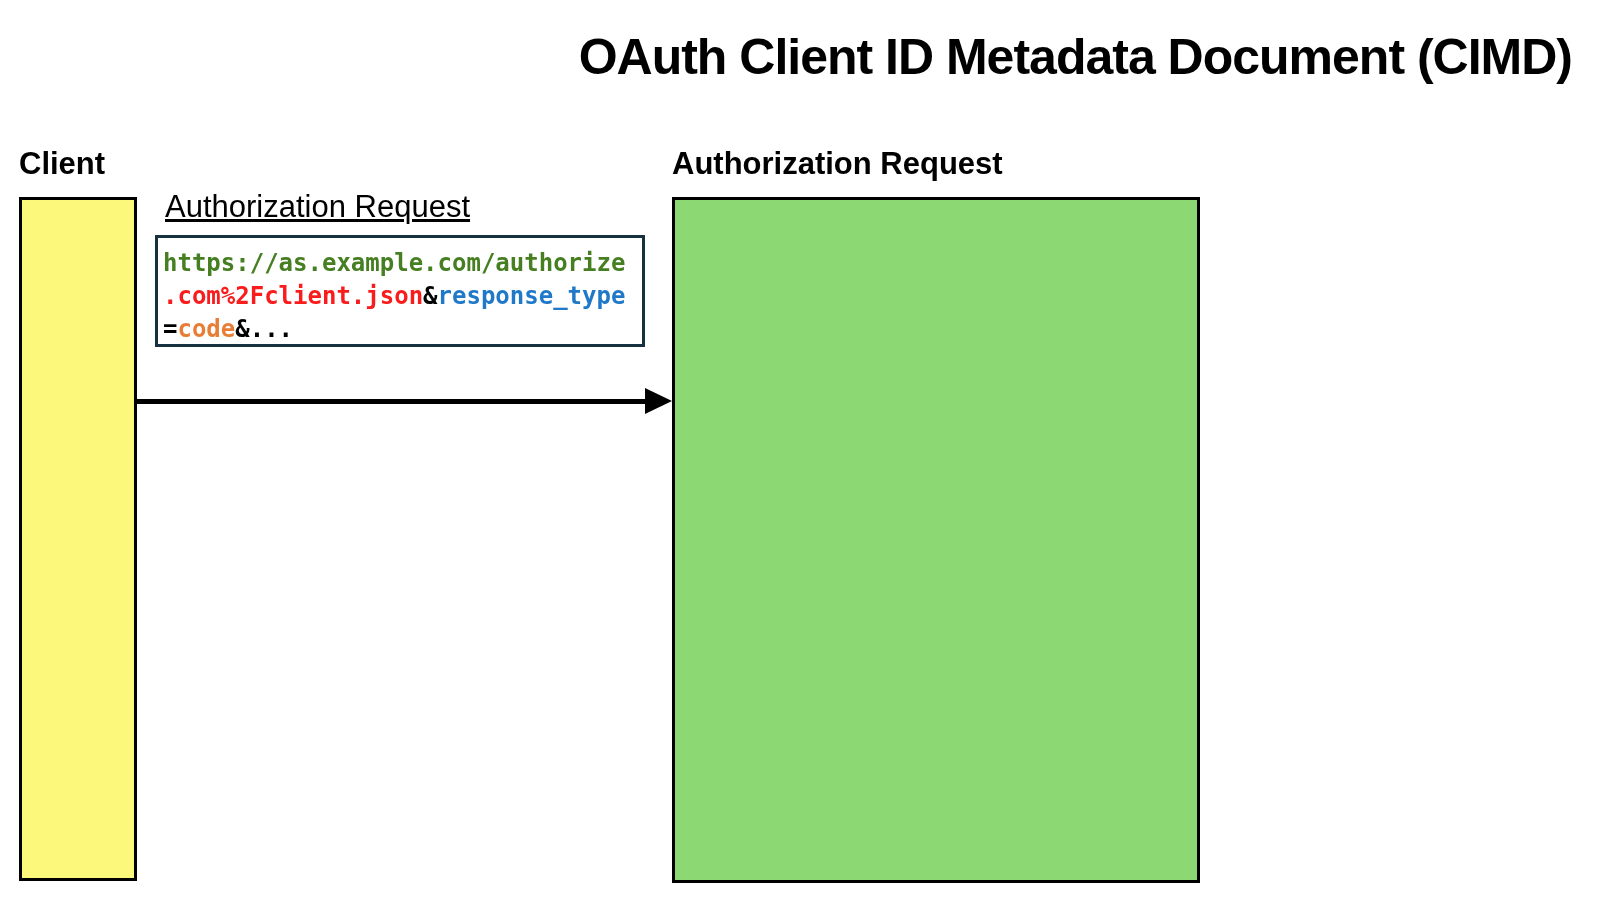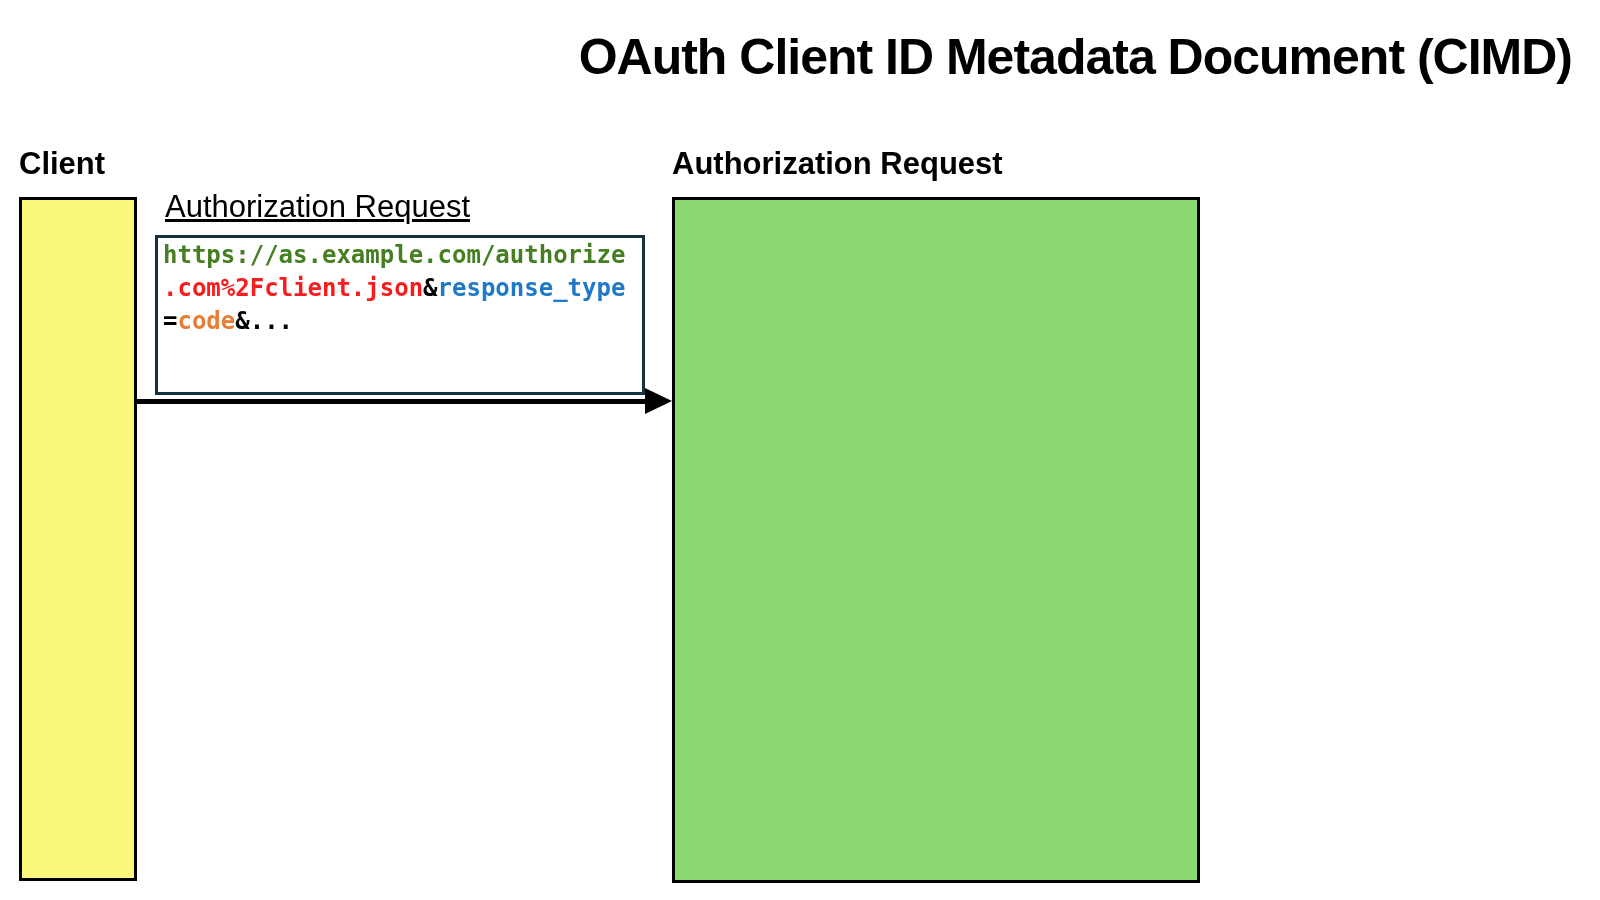--- a/index.html
+++ b/index.html
@@ -57,24 +57,24 @@
     font-size: 31px;
     font-weight: 400;
     color: #000000;
     white-space: nowrap;
     text-decoration: underline;
   }
 
   .code-box {
     position: absolute;
     left: 155px; top: 235px;
-    width: 490px; height: 160px;
+    width: 490px; height: 112px;
     background: #ffffff;
     border: 3px solid var(--code-border, #16323E);
-    padding: 1px 5px;
+    padding: 9px 5px;
   }
   .code-line {
     font-family: "DejaVu Sans Mono", monospace;
     font-size: 24px;
     font-weight: 700;
     line-height: 33px;
     white-space: pre;
   }
   .tok-green  { color: var(--tok-green,  #467F21); }
   .tok-blue   { color: var(--tok-blue,   #1F78C8); }

